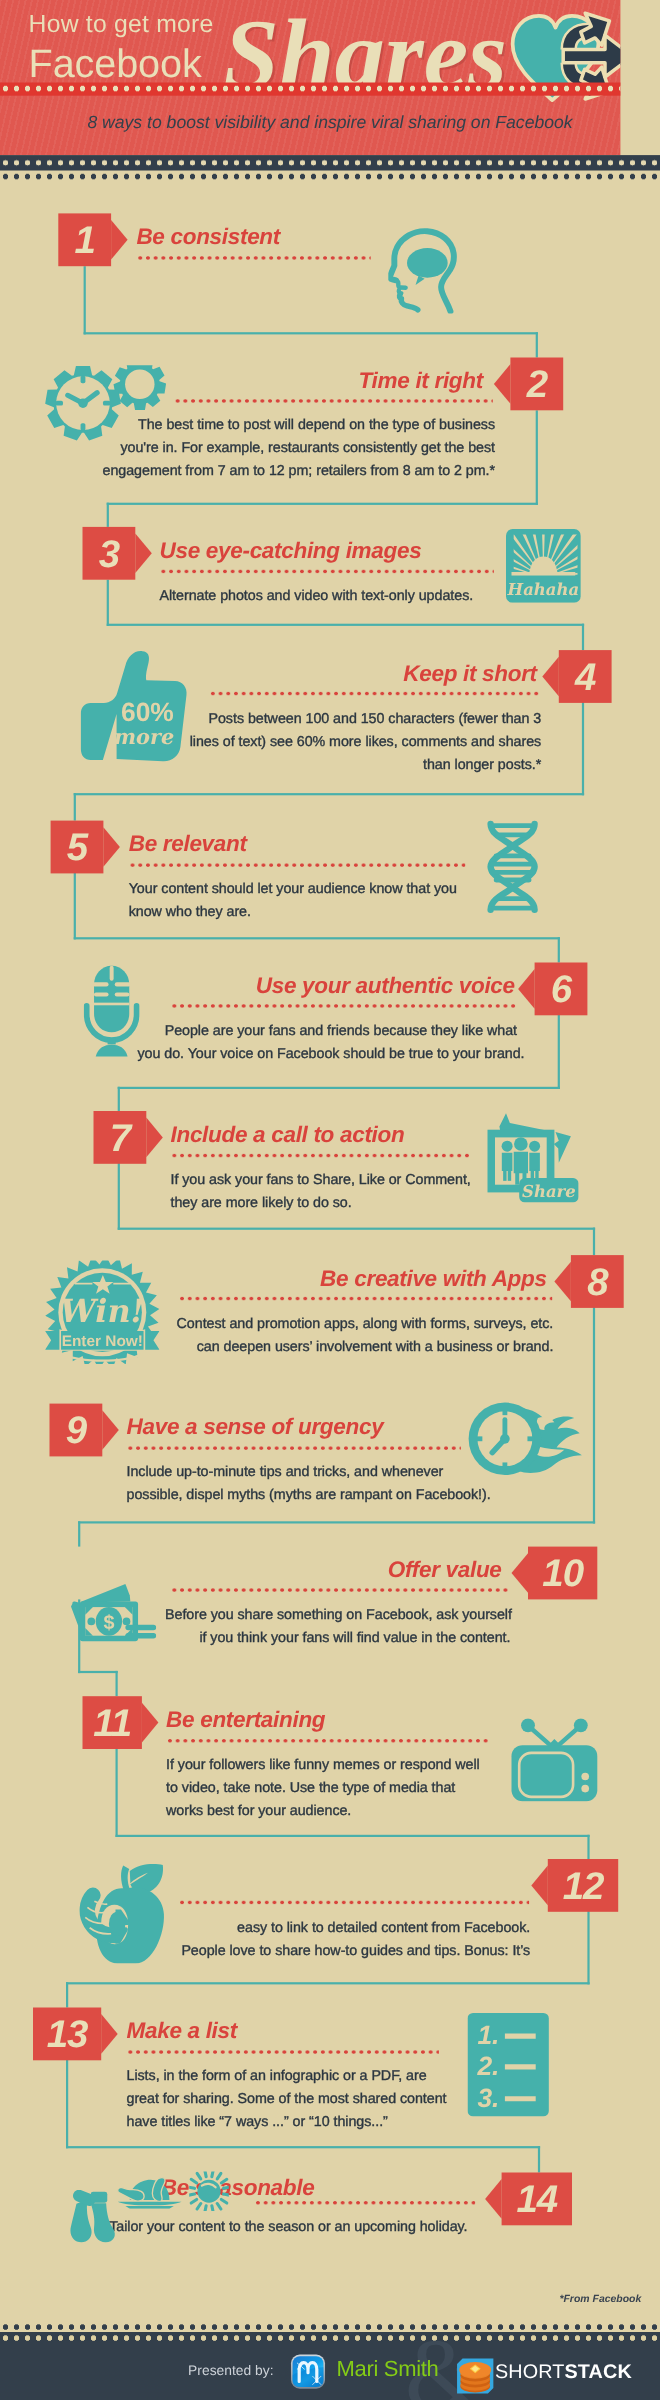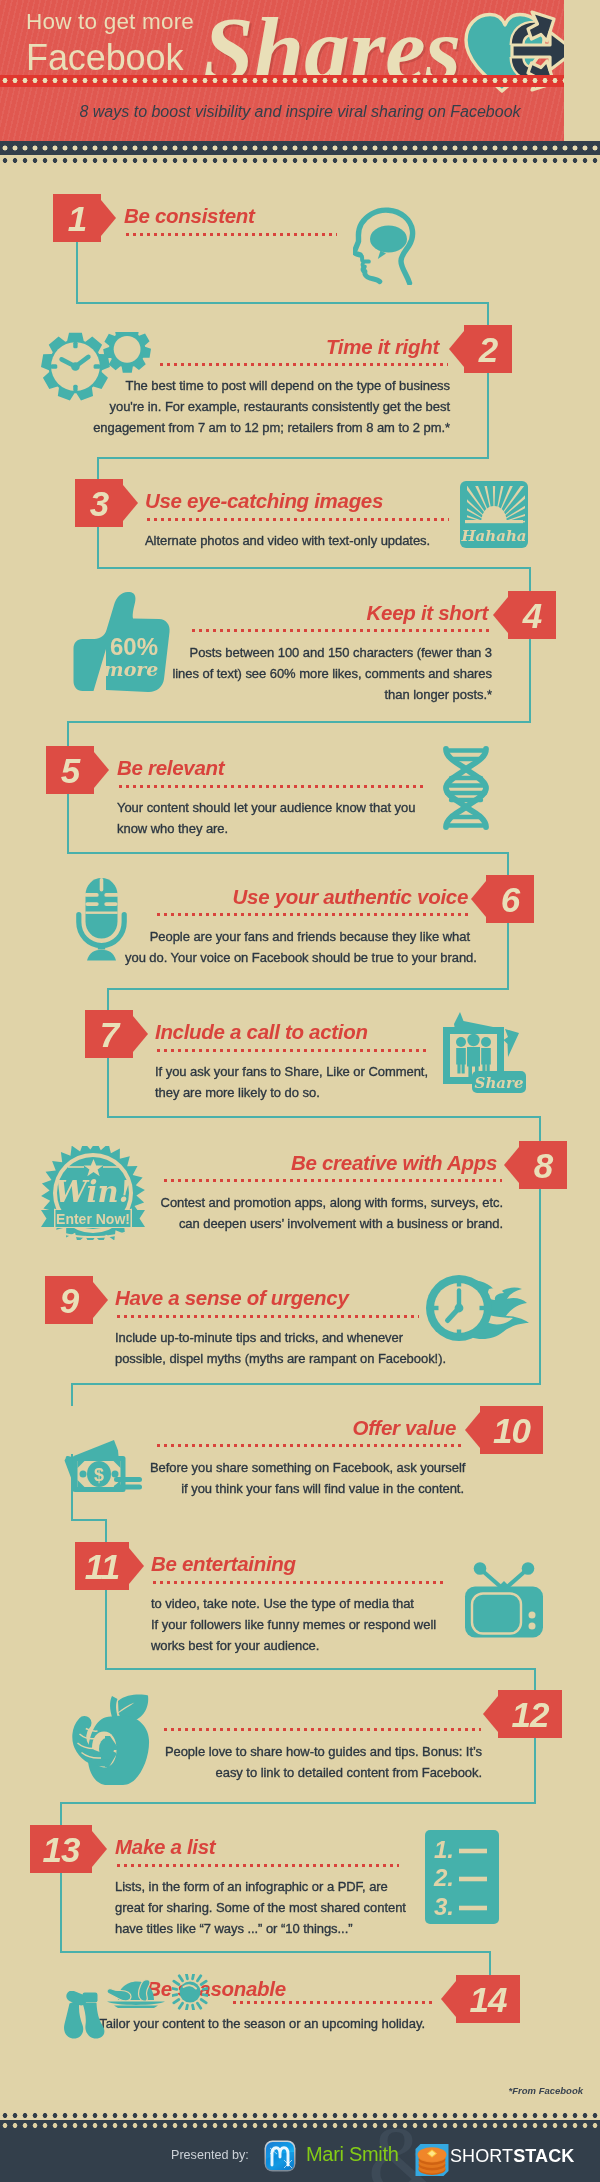--- a/index.html
+++ b/index.html
@@ -405,22 +405,22 @@
 <rect x="50" y="38" width="28" height="5" rx="2.5" fill="#45b1ab"></rect>
 <rect x="50" y="45.5" width="28" height="5" rx="2.5" fill="#45b1ab"></rect>
 </svg></div>
 <div class="badge" style="left:75px;top:1542px;width:54px;">
   <div class="bnum">11</div>
       <div class="arrowR"></div>
 </div>
 <div class="ttl" style="left:151px;top:1552px;">Be entertaining</div>
 <div class="dotline" style="left:151px;top:1581px;width:293px;"></div>
 <div class="body" style="left:151px;top:1593px;width:285px;text-align:left;">
+      <span class="bl">If your followers like funny memes or respond well</span>
       <span class="bl">to video, take note. Use the type of media that</span>
-      <span class="bl">If your followers like funny memes or respond well</span>
       <span class="bl">works best for your audience.</span>
     </div>
 <div class="ico" style="position:absolute;left:464px;top:1562px;"><svg viewBox="0 0 80 76" width="80" height="76">
 <g stroke="#45b1ab" stroke-width="4" stroke-linecap="round" fill="none">
 <path d="M17.5 8 L38 26"></path>
           <path d="M62.5 8 L42 26"></path>
 </g>
 <circle cx="16" cy="6.5" r="6.3" fill="#45b1ab"></circle>
 <circle cx="64" cy="6.5" r="6.3" fill="#45b1ab"></circle>
 <path d="M40 19 L47 26 L33 26 Z" fill="#45b1ab"></path>
@@ -428,22 +428,22 @@
 <rect x="8" y="31.5" width="49" height="40" rx="11" fill="none" stroke="#e0d3a8" stroke-width="2.4"></rect>
 <circle cx="68" cy="53" r="3.5" fill="#e0d3a8"></circle>
 <circle cx="68" cy="64" r="3.5" fill="#e0d3a8"></circle>
 </svg></div>
 <div class="badge" style="left:498px;top:1690px;width:64px;">
   <div class="bnum">12</div>
       <div class="arrowL"></div>
 </div>
 <div class="dotline" style="left:162px;top:1728px;width:319px;"></div>
 <div class="body" style="left:162px;top:1741px;width:320px;text-align:right;">
+      <span class="bl">easy to link to detailed content from Facebook.</span>
       <span class="bl">People love to share how-to guides and tips.  Bonus: It’s</span>
-      <span class="bl">easy to link to detailed content from Facebook.</span>
     </div>
 <div class="ico" style="position:absolute;left:72px;top:1690px;"><svg viewBox="0 0 80 95" width="80" height="95">
 <path d="M41 30 C37 19 37.5 11 40 6 L45.5 9 C43.5 13.5 43.5 20 46 27.5 Z" fill="#45b1ab"></path>
 <path d="M46 11 C55 3.5 69.5 4 76 5.5 C77.5 17 71.5 29 59.5 31 C53 32 48.5 28 46.5 23 C51.5 19.5 58 16 62.5 12.5 C56 15 50 18.5 46.5 22 Z" fill="#45b1ab"></path>
 <path d="M43 27 C56 22 76 30.5 77 50 C78 68 67 95 51 95 L35 95 C21 95 14 77 16 60 C18 41 26 23.5 43 27 Z" fill="#45b1ab"></path>
 <path d="M20 58 C20 47.5 25 41.5 32 41.5 C39.5 41.5 44.5 48.5 44.5 59.5 C44.5 70.5 39.5 77.5 32 77.5 C25 77.5 20 68.5 20 58 Z" fill="#e0d3a8"></path>
 <g fill="none" stroke="#45b1ab" stroke-linecap="round" stroke-width="14">
 <path d="M12.5 33 C6.5 39.5 5.5 50 10.5 58 C15.5 66 24 69.5 33 69.5"></path>
 </g>
 <path d="M33 62 L42 62 C44 62 44.8 63.7 43.8 65.5 L37 77 L33 77 Z" fill="#45b1ab"></path>

